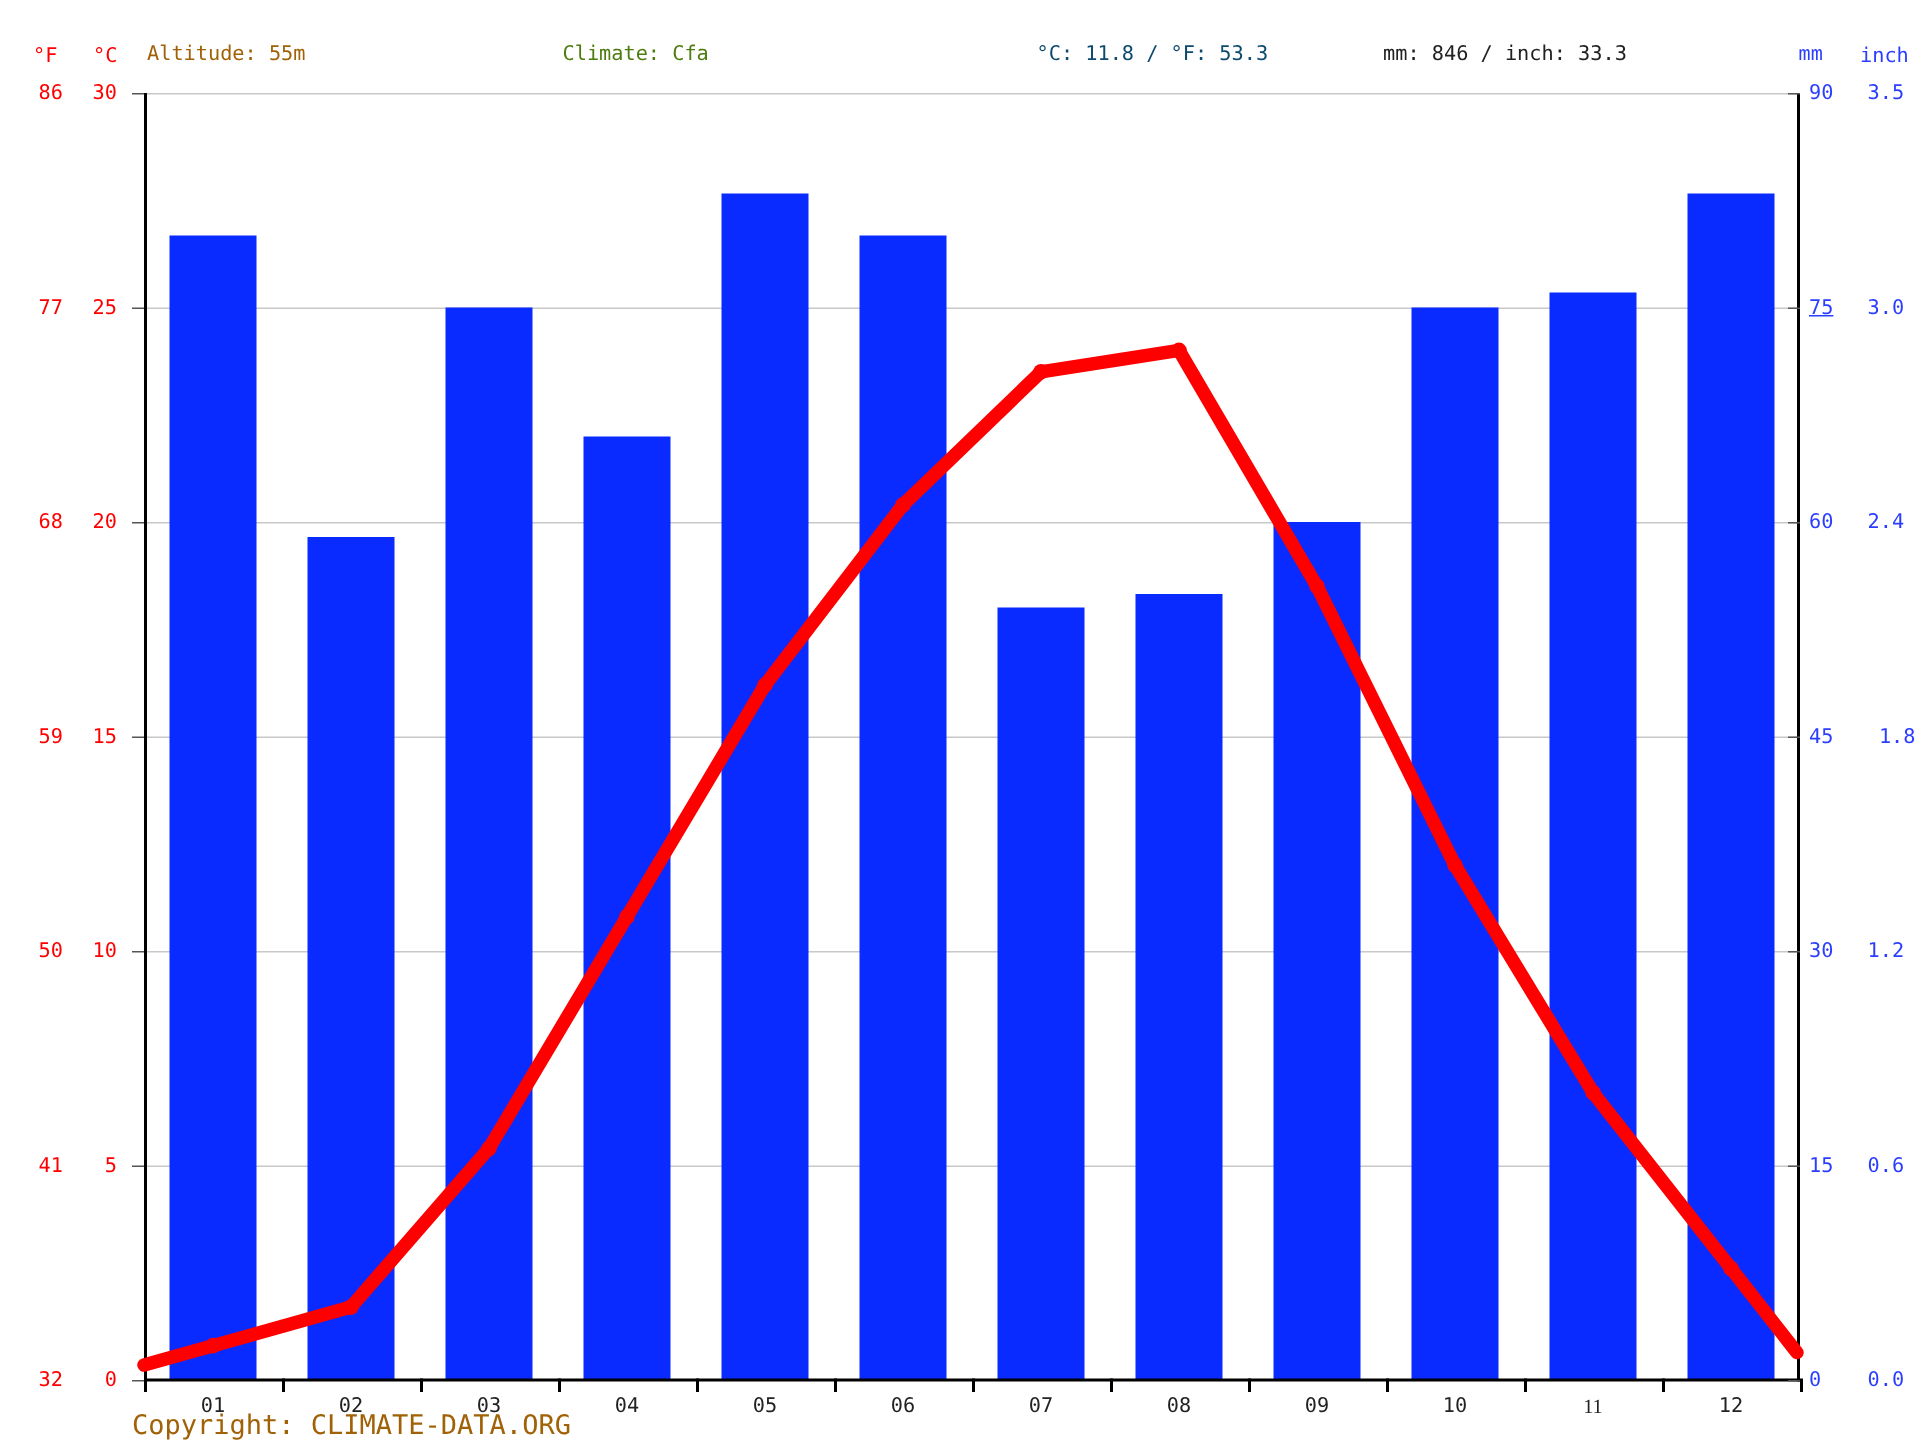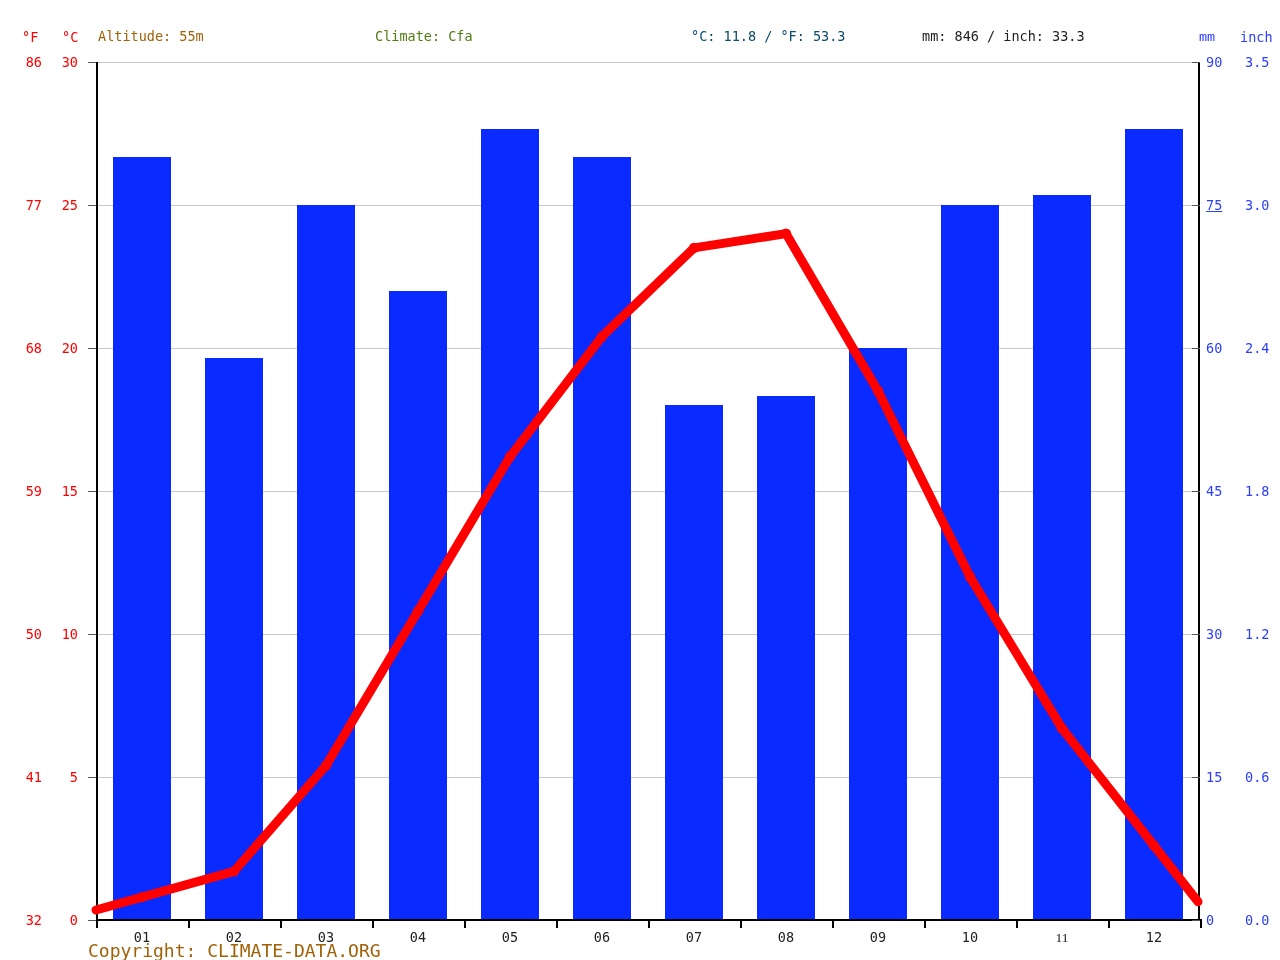--- a/index.html
+++ b/index.html
@@ -117,21 +117,21 @@
       <div class="tick tick-mm" style="top: 56px;">90</div>
       <div class="tick tick-in" style="top: 56px;">3.5</div>
       <div class="rtick" style="top: 62px;"></div>
       <div class="tick tick-mm" style="top: 199px; text-decoration: underline;">75</div>
       <div class="tick tick-in" style="top: 199px;">3.0</div>
       <div class="rtick" style="top: 205px;"></div>
       <div class="tick tick-mm" style="top: 342px;">60</div>
       <div class="tick tick-in" style="top: 342px;">2.4</div>
       <div class="rtick" style="top: 348px;"></div>
       <div class="tick tick-mm" style="top: 485px;">45</div>
-      <div class="tick tick-in" style="top: 485px;">1.8</div>
+      <div class="tick tick-in" style="top: 485px; text-align: right;">1.8</div>
       <div class="rtick" style="top: 491px;"></div>
       <div class="tick tick-mm" style="top: 628px;">30</div>
       <div class="tick tick-in" style="top: 628px;">1.2</div>
       <div class="rtick" style="top: 634px;"></div>
       <div class="tick tick-mm" style="top: 771px;">15</div>
       <div class="tick tick-in" style="top: 771px;">0.6</div>
       <div class="rtick" style="top: 777px;"></div>
       <div class="tick tick-mm" style="top: 914px;">0</div>
       <div class="tick tick-in" style="top: 914px;">0.0</div>
       <div class="rtick" style="top: 920px;"></div>

